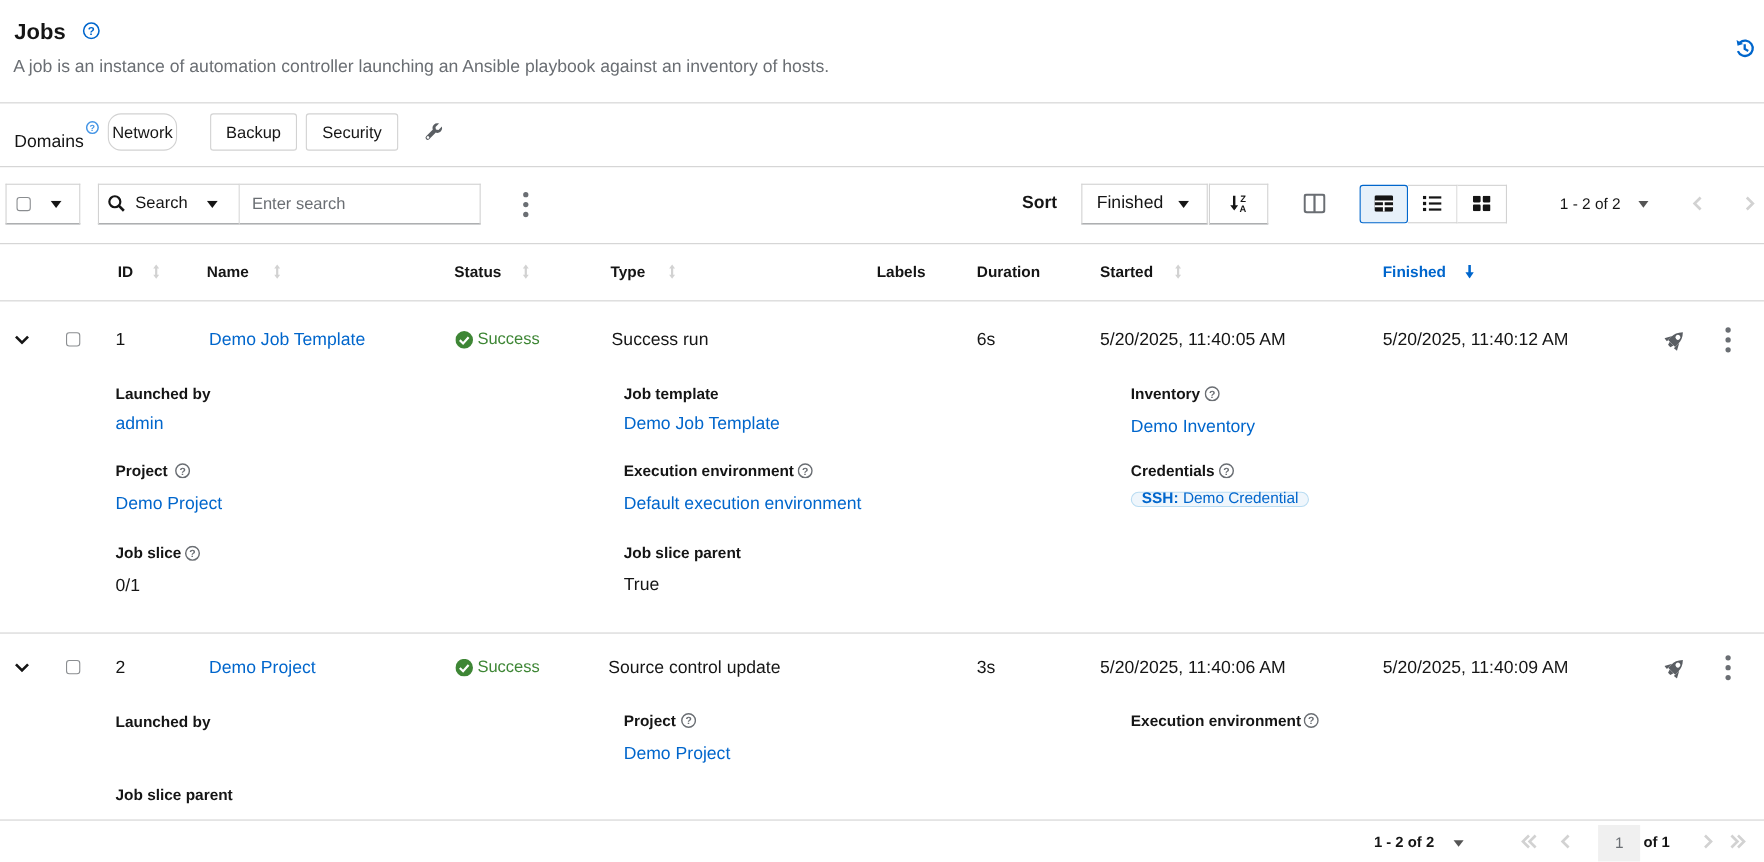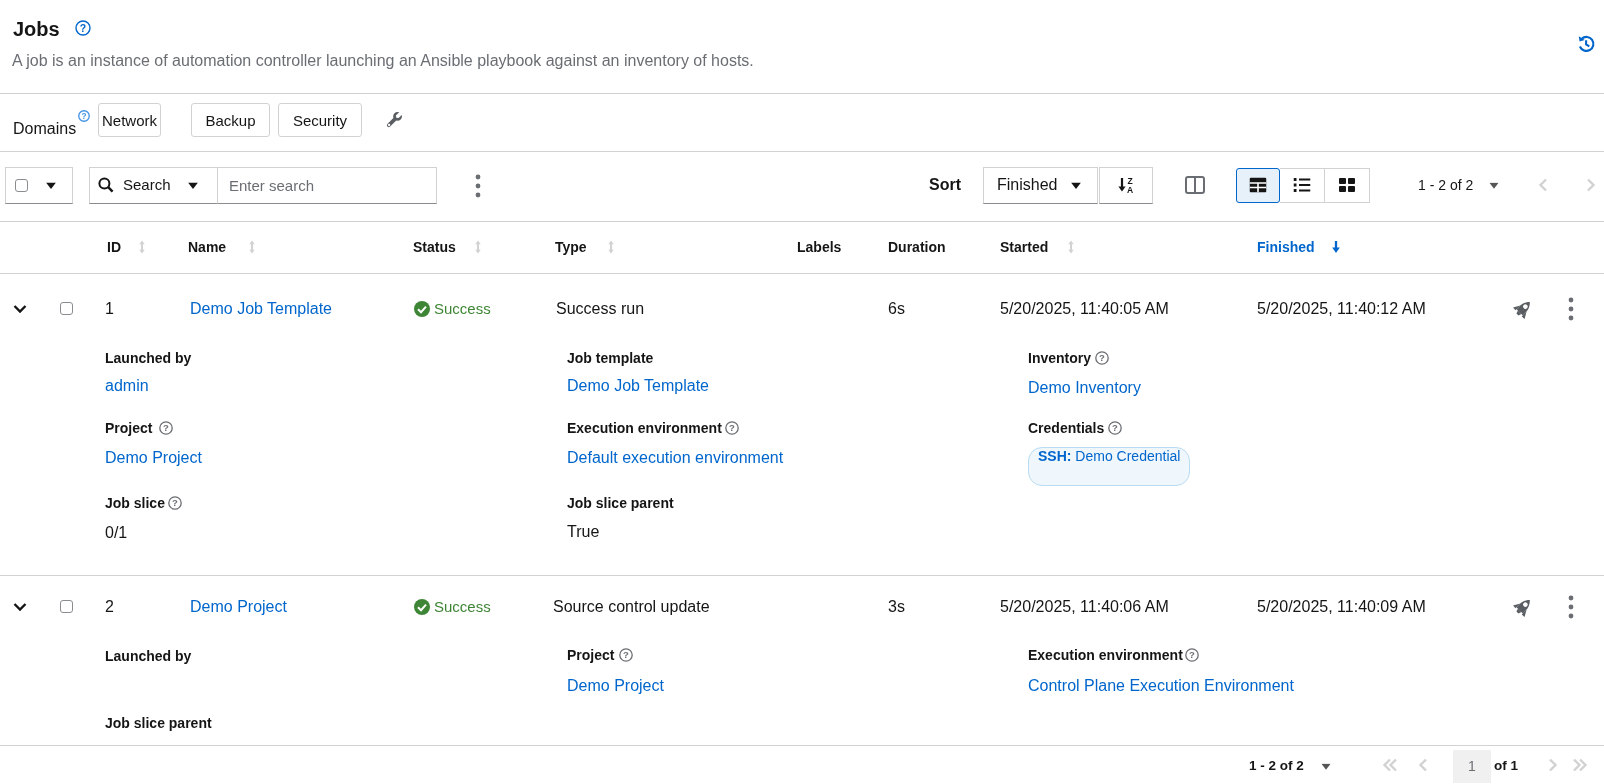--- a/index.html
+++ b/index.html
@@ -40,21 +40,21 @@
     <path d="M9.6 5.8 v4.2 l3.2 1.9" fill="none" stroke="#0066cc" stroke-width="2.1"></path>
   </svg>
 
   <div class="hr" style="top:93px;"></div>
 
   <div class="ct t16" style="left:13px; top:129px;">Domains</div>
   <svg class="ico" style="left:84px; top:116px;" width="12" height="12" viewBox="0 0 16 16">
     <circle cx="8" cy="8" r="7" fill="none" stroke="#4394e5" stroke-width="1.8"></circle>
     <text x="8" y="12" font-size="11" font-weight="bold" fill="#4394e5" text-anchor="middle" font-family="Liberation Sans">?</text>
   </svg>
-  <div class="btn" style="left:98px; top:103px; width:63px; height:34px;">Network</div>
+  <div class="btn" style="left:98px; top:103px; width:63px; height:34px;border-radius:12px;">Network</div>
   <div class="btn" style="left:191px; top:103px; width:79px; height:34px;">Backup</div>
   <div class="btn" style="left:278px; top:103px; width:84px; height:34px;">Security</div>
 
   <svg class="ico" style="left:394px; top:120px;" width="22" height="22" viewBox="0 0 22 22">
     <g transform="translate(11,11) rotate(45)">
       <circle cx="0" cy="-5" r="4.4" fill="#5a5e63"></circle>
       <path d="M-1.9 -11 L1.9 -11 L1.9 -4.6 L0 -3.2 L-1.9 -4.6 Z" fill="#ffffff"></path>
       <rect x="-1.9" y="-2.5" width="3.8" height="11.8" rx="1.9" fill="#5a5e63"></rect>
       <circle cx="0" cy="7" r="1.2" fill="#ffffff"></circle>
     </g>
@@ -223,21 +223,21 @@
 
   <div class="ct lbl" style="left:1028px; top:358px;">Inventory</div>
   <svg class="ico ghelp" style="left:1102px; top:358px;">
       <use href="#ghelp"></use>
     </svg>
   <div class="ct t16" style="left:1028px; top:388px;"><span class="link">Demo Inventory</span></div>
   <div class="ct lbl" style="left:1028px; top:428px;">Credentials</div>
   <svg class="ico ghelp" style="left:1115px; top:428px;">
       <use href="#ghelp"></use>
     </svg>
-  <div style="position:absolute; left:1028px; top:447px; height:39px; border-radius:14px; background:#eff6fc; border:1px solid #b9dcf2; box-sizing:border-box; display:flex; align-items:flex-start; padding:0 9px; font-size:14px;">
+  <div style="position:absolute; left:1028px; top:447px; height:14px; border-radius:14px; background:#eff6fc; border:1px solid #b9dcf2; box-sizing:border-box; display:flex; align-items:flex-end; padding:0 9px; font-size:14px;">
     <span style="font-weight:bold; color:#0066cc;">SSH:</span>&nbsp;<span style="color:#0066cc;">Demo Credential</span>
   </div>
 
   <div class="hr" style="top:575px;"></div>
 
   <svg class="ico" style="left:20px; top:607px;" width="14" height="9" viewBox="0 0 14 9">
       <path d="M1.5 1.5 L7 7 L12.5 1.5" fill="none" stroke="#151515" stroke-width="2.4"></path>
     </svg>
   <div class="cb" style="left:60px; top:600px;"></div>
   <div class="ct t16" style="left:105px; top:607px;">2</div>
@@ -262,21 +262,20 @@
   <div class="ct lbl" style="left:105px; top:723px;">Job slice parent</div>
   <div class="ct lbl" style="left:567px; top:655px;">Project</div>
   <svg class="ico ghelp" style="left:626px; top:655px;">
       <use href="#ghelp"></use>
     </svg>
   <div class="ct t16" style="left:567px; top:686px;"><span class="link">Demo Project</span></div>
   <div class="ct lbl" style="left:1028px; top:655px;">Execution environment</div>
   <svg class="ico ghelp" style="left:1192px; top:655px;">
       <use href="#ghelp"></use>
     </svg>
-  <div class="ct t16" style="left:1028px; top:686px;"><span class="link">Control Plane Execution Environment</span></div>
 
   <div class="hr" style="top:745px;"></div>
 
   <div class="ct b" style="left:1249px; top:766px; font-size:13.5px;">1 - 2 of 2</div>
   <svg class="ico" style="left:1326px; top:767px;" width="11" height="7" viewBox="0 0 12 7">
       <path d="M1 0 L11 0 L6 6.5 Z" fill="#555"></path>
     </svg>
   <svg class="ico" style="left:1390px; top:765px;" width="16" height="14" viewBox="0 0 16 14">
     <path d="M8 1.5 L2.5 7 L8 12.5 M14 1.5 L8.5 7 L14 12.5" fill="none" stroke="#d2d2d2" stroke-width="2.4"></path>
   </svg>

